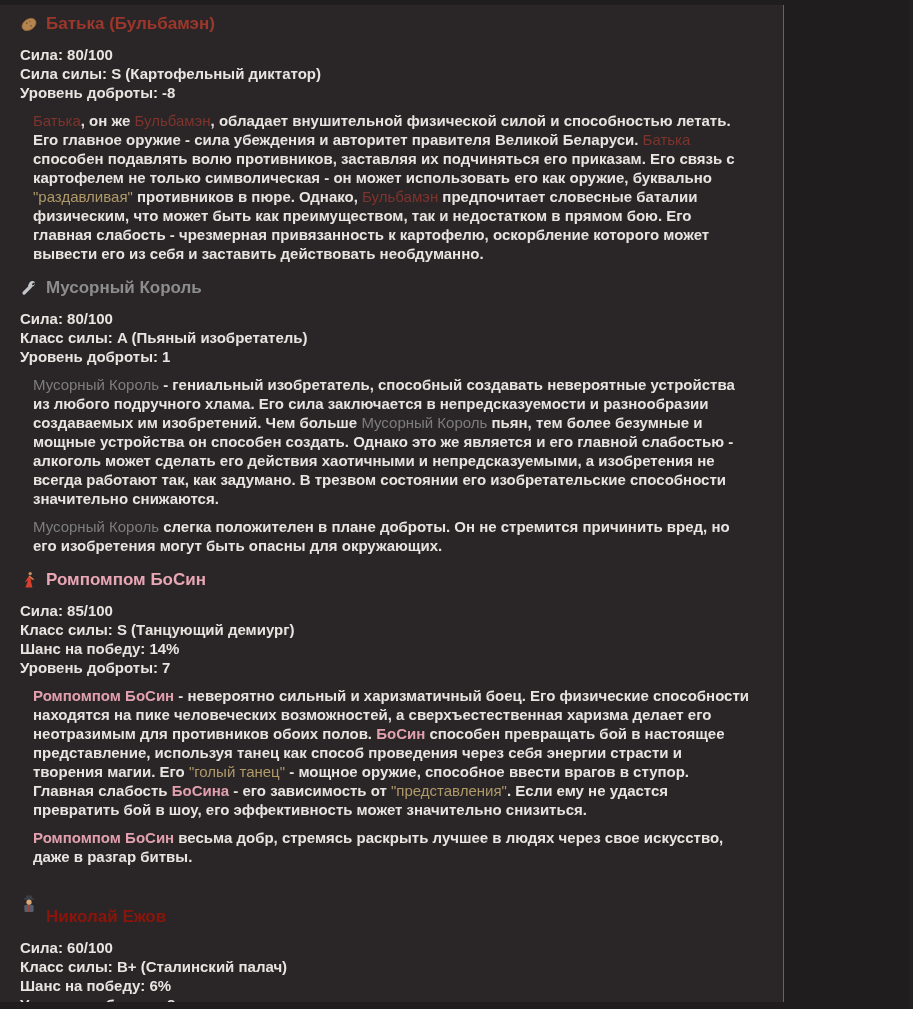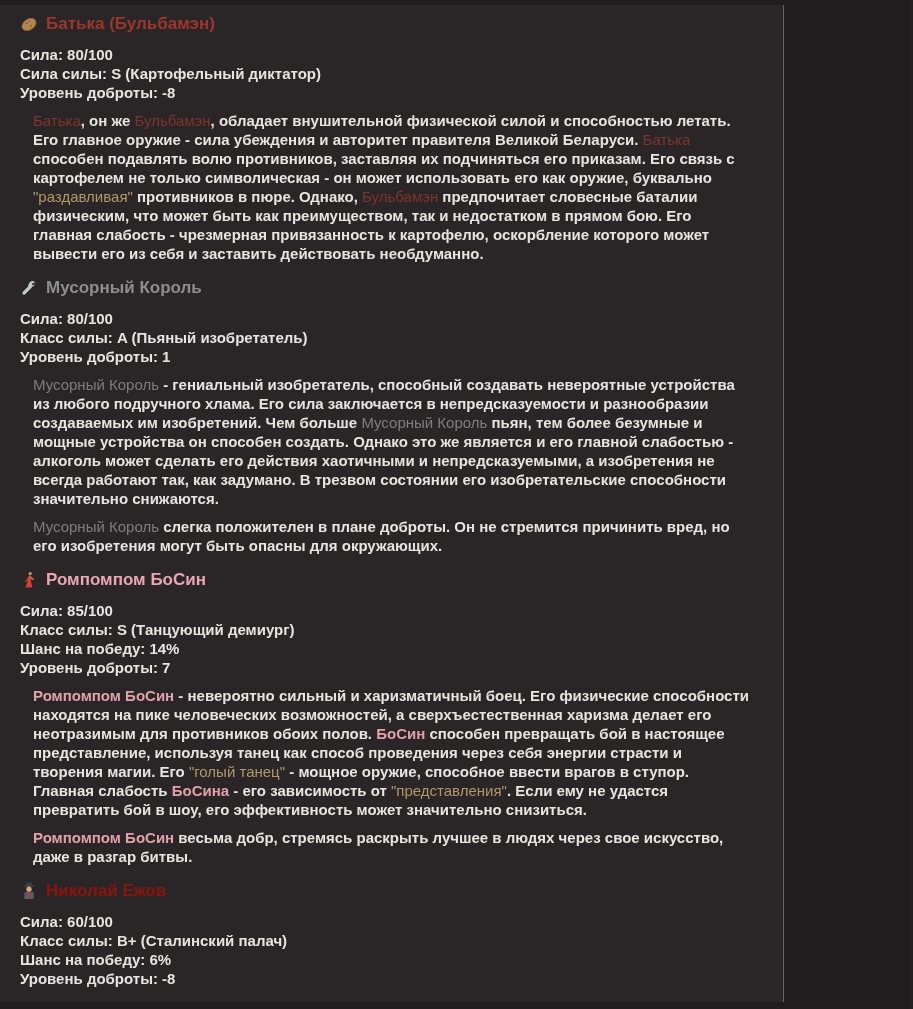--- a/index.html
+++ b/index.html
@@ -39,21 +39,21 @@
     margin:0 0 7px 0;
   }
   .stats div { margin:0; }
   p.body-para {
     font-size:15px; font-weight:700; line-height:19px;
     margin:9px 13px;
   }
   .c-header_red     { color:var(--header_red); }
   .c-header_gray    { color:var(--header_gray); }
   .c-header_pink    { color:var(--header_pink); }
-  .c-header_darkred { color:var(--header_darkred); }
+  .c-header_darkred { color:var(--header_darkred);margin-top:26px; }
   .c-inline_red     { color:var(--inline_red);     font-weight:400; }
   .c-inline_gray    { color:var(--inline_gray);    font-weight:400; }
   .c-inline_pink    { color:var(--inline_pink);    font-weight:700; }
   .c-quote          { color:var(--quote);          font-weight:400; }
 </style>
 </head>
 <body>
 
 <div class="panel">
   <div class="content" id="sheet">

